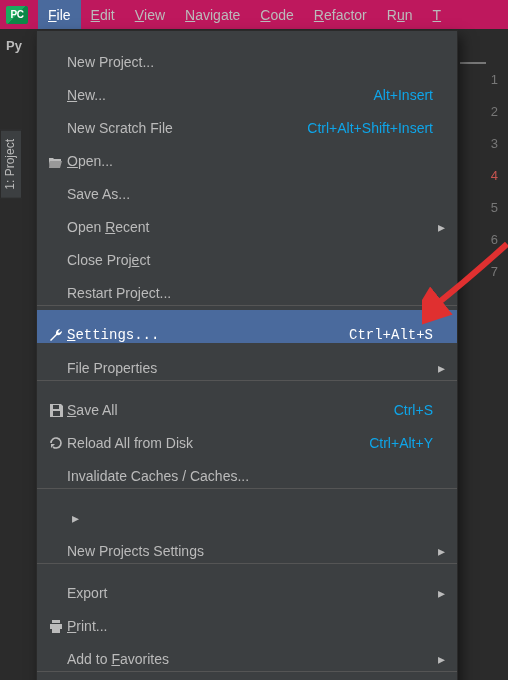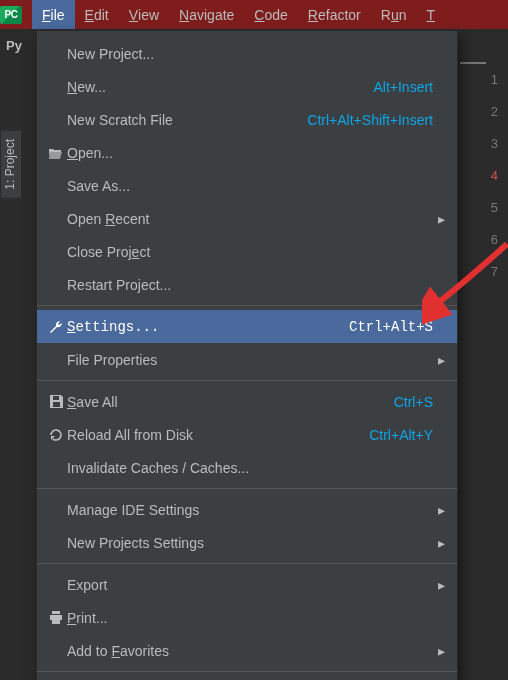--- a/index.html
+++ b/index.html
@@ -8,21 +8,22 @@
     background: #2b2b2b;
     font-family: "Segoe UI", Arial, sans-serif;
     font-size: 14px;
     color: #bbbbbb;
     position: relative;
   }
   .menubar {
     display: flex;
     align-items: center;
     height: 30px;
-    background: #7f1d1d;
+    background: #be185d;
+    padding-left: 6px;
     border-bottom: 1px solid #2a2a2a;
     position: relative;
     z-index: 2;
   }
   .app-icon {
     width: 22px; height: 18px;
     background: linear-gradient(135deg,#1aab5e 50%,#0c8747 50%);
     border-radius: 2px;
     margin-right: 10px;
     display:flex;align-items:center;justify-content:center;
@@ -83,21 +84,21 @@
     top: 30px;
     width: 422px;
     background: #3c3f41;
     border: 1px solid #2a2a2a;
     box-shadow: 4px 6px 12px rgba(0,0,0,0.5);
     padding: 6px 0 0 0;
     z-index: 3;
   }
   .menu-item {
     display: flex;
-    align-items: center;
+    align-items: flex-end;
     height: 33px;
     padding: 0 12px 0 8px;
     color: #bbbbbb;
     cursor: default;
   }
   .menu-item.highlight {
     background: #4a6a9d;
     color: #ffffff;
     font-family: Liberation Mono, monospace;
   }
@@ -256,21 +257,20 @@
       <span class="mi-arrow"></span>
     </div>
     <div class="menu-item">
       <span class="mi-icon"></span>
       <span class="mi-label">Invalidate Caches / Caches...</span>
       <span class="mi-arrow"></span>
     </div>
     <div class="sep"></div>
     <div class="menu-item">
       <span class="mi-icon"></span>
-      <span class="mi-label">Manage IDE Settings</span>
       <span class="mi-arrow">▸</span>
     </div>
     <div class="menu-item">
       <span class="mi-icon"></span>
       <span class="mi-label">New Projects Settings</span>
       <span class="mi-arrow">▸</span>
     </div>
     <div class="sep"></div>
     <div class="menu-item">
       <span class="mi-icon"></span>

